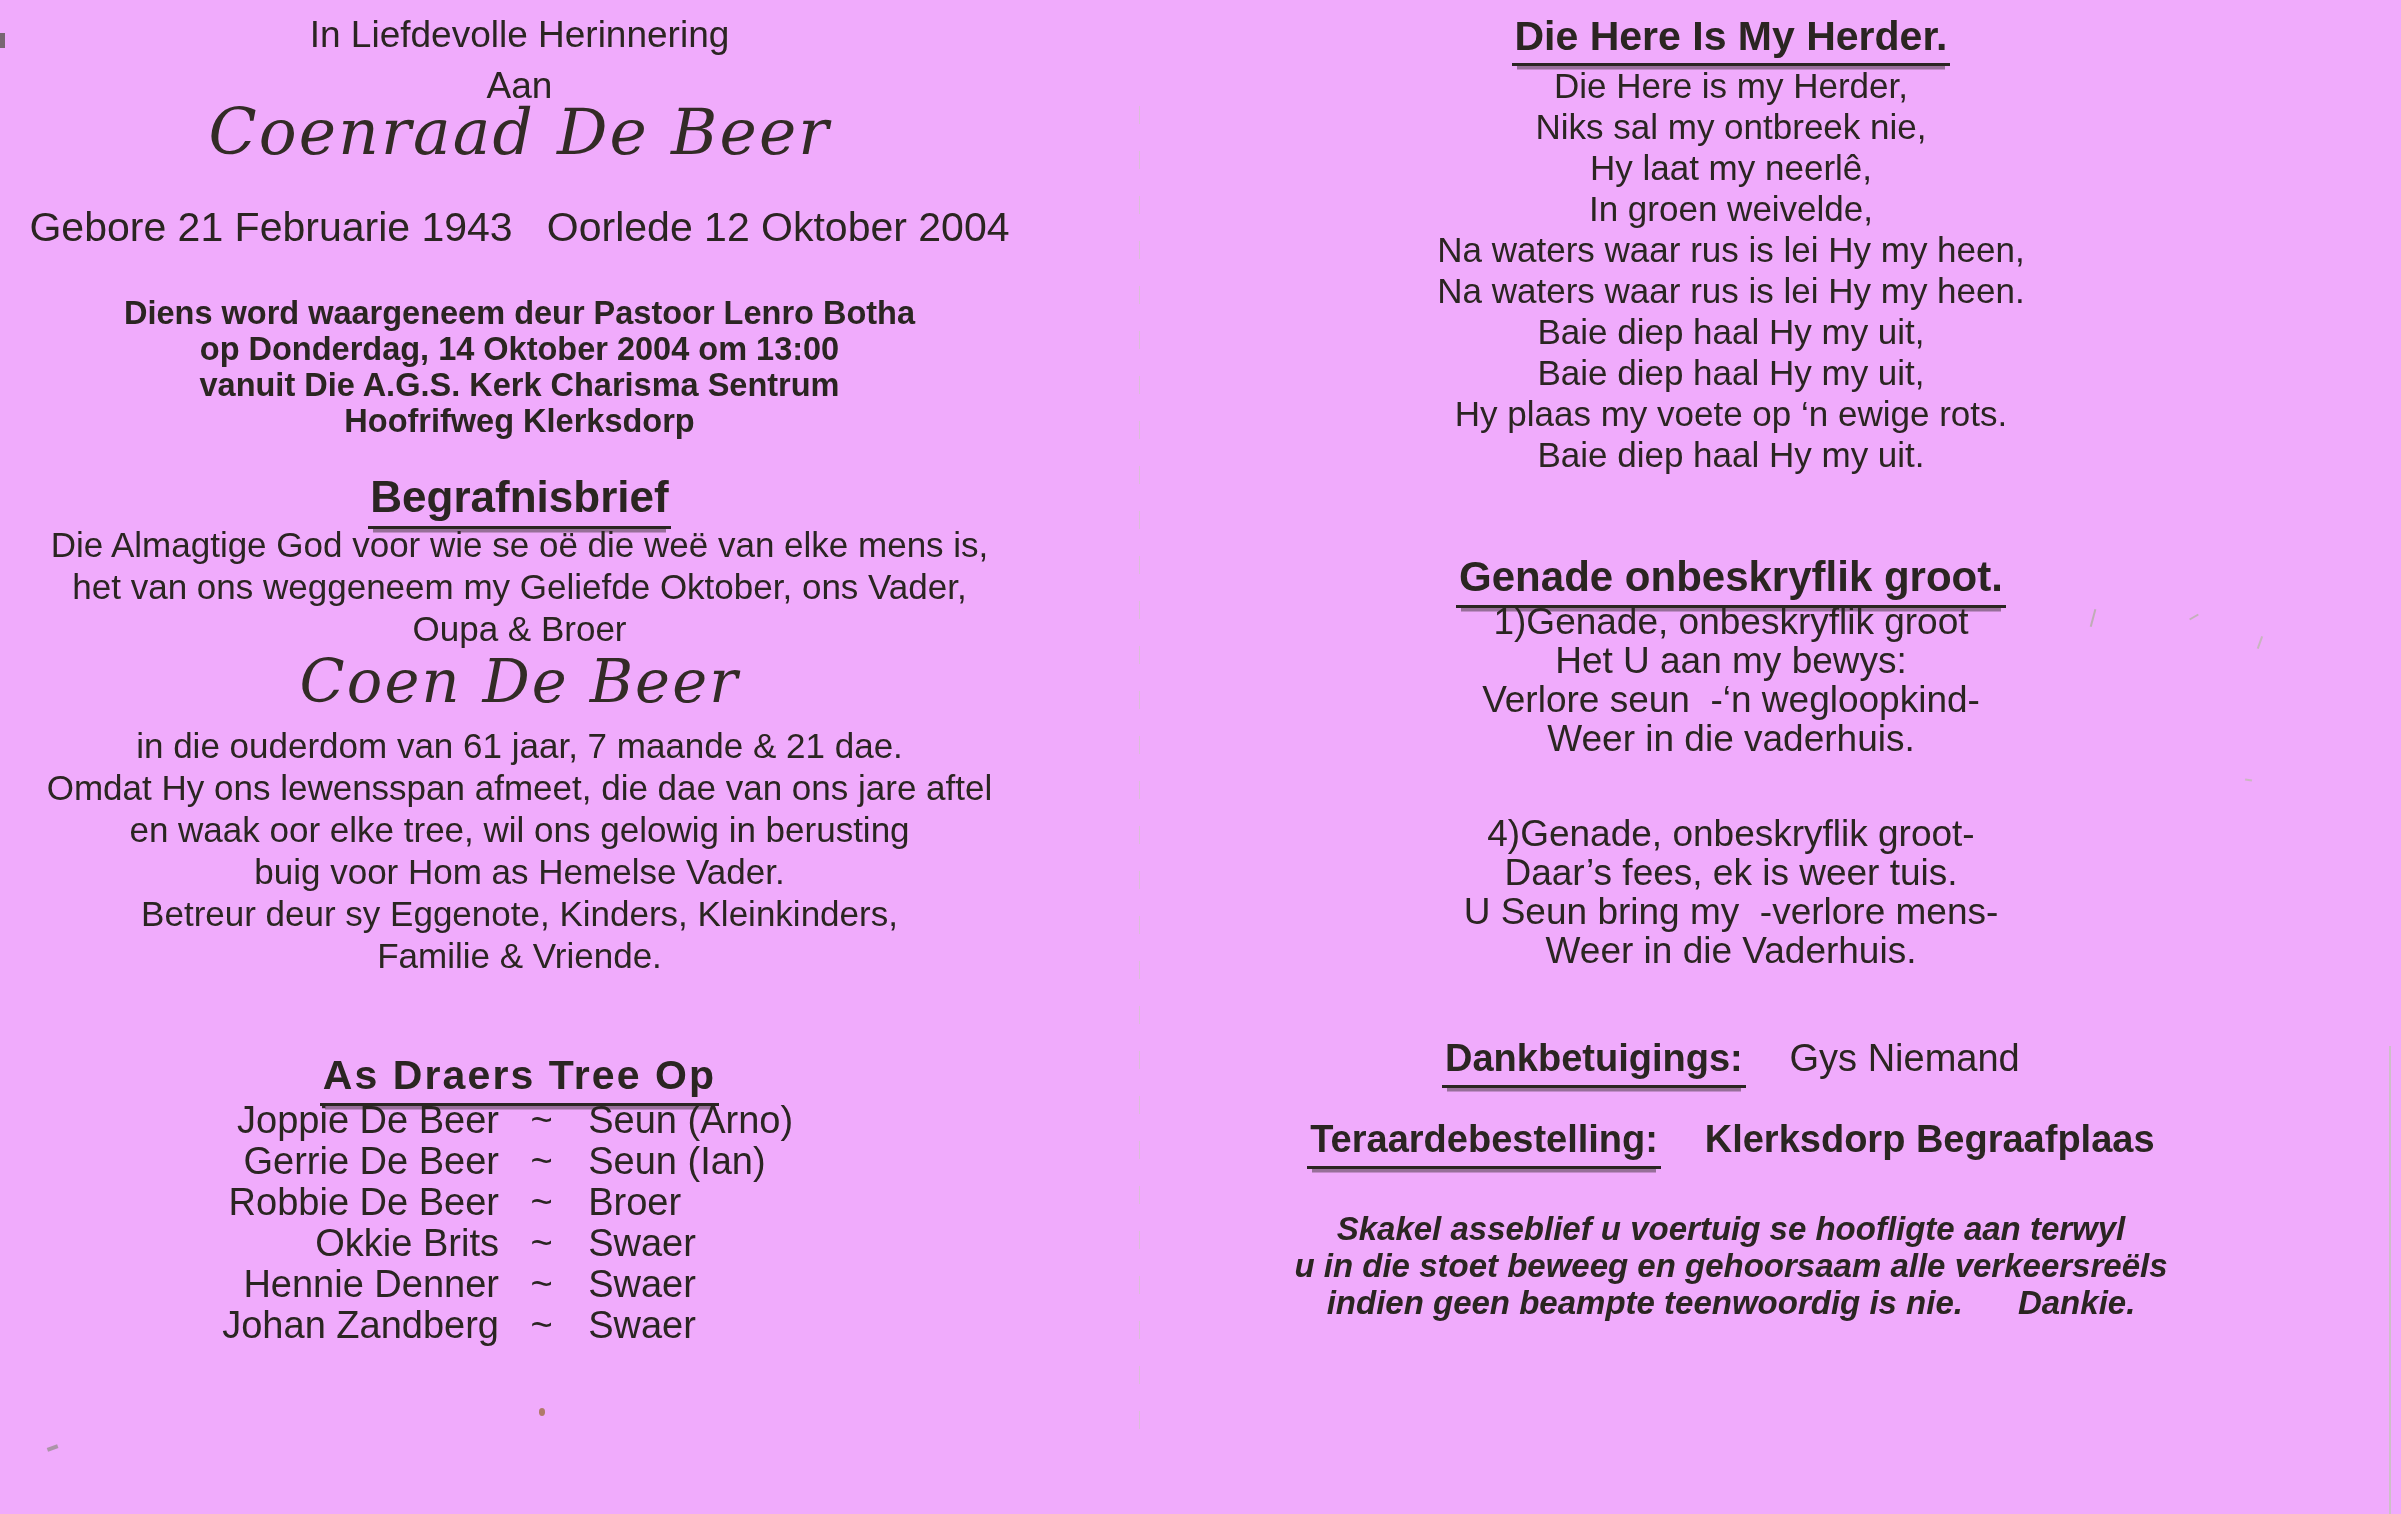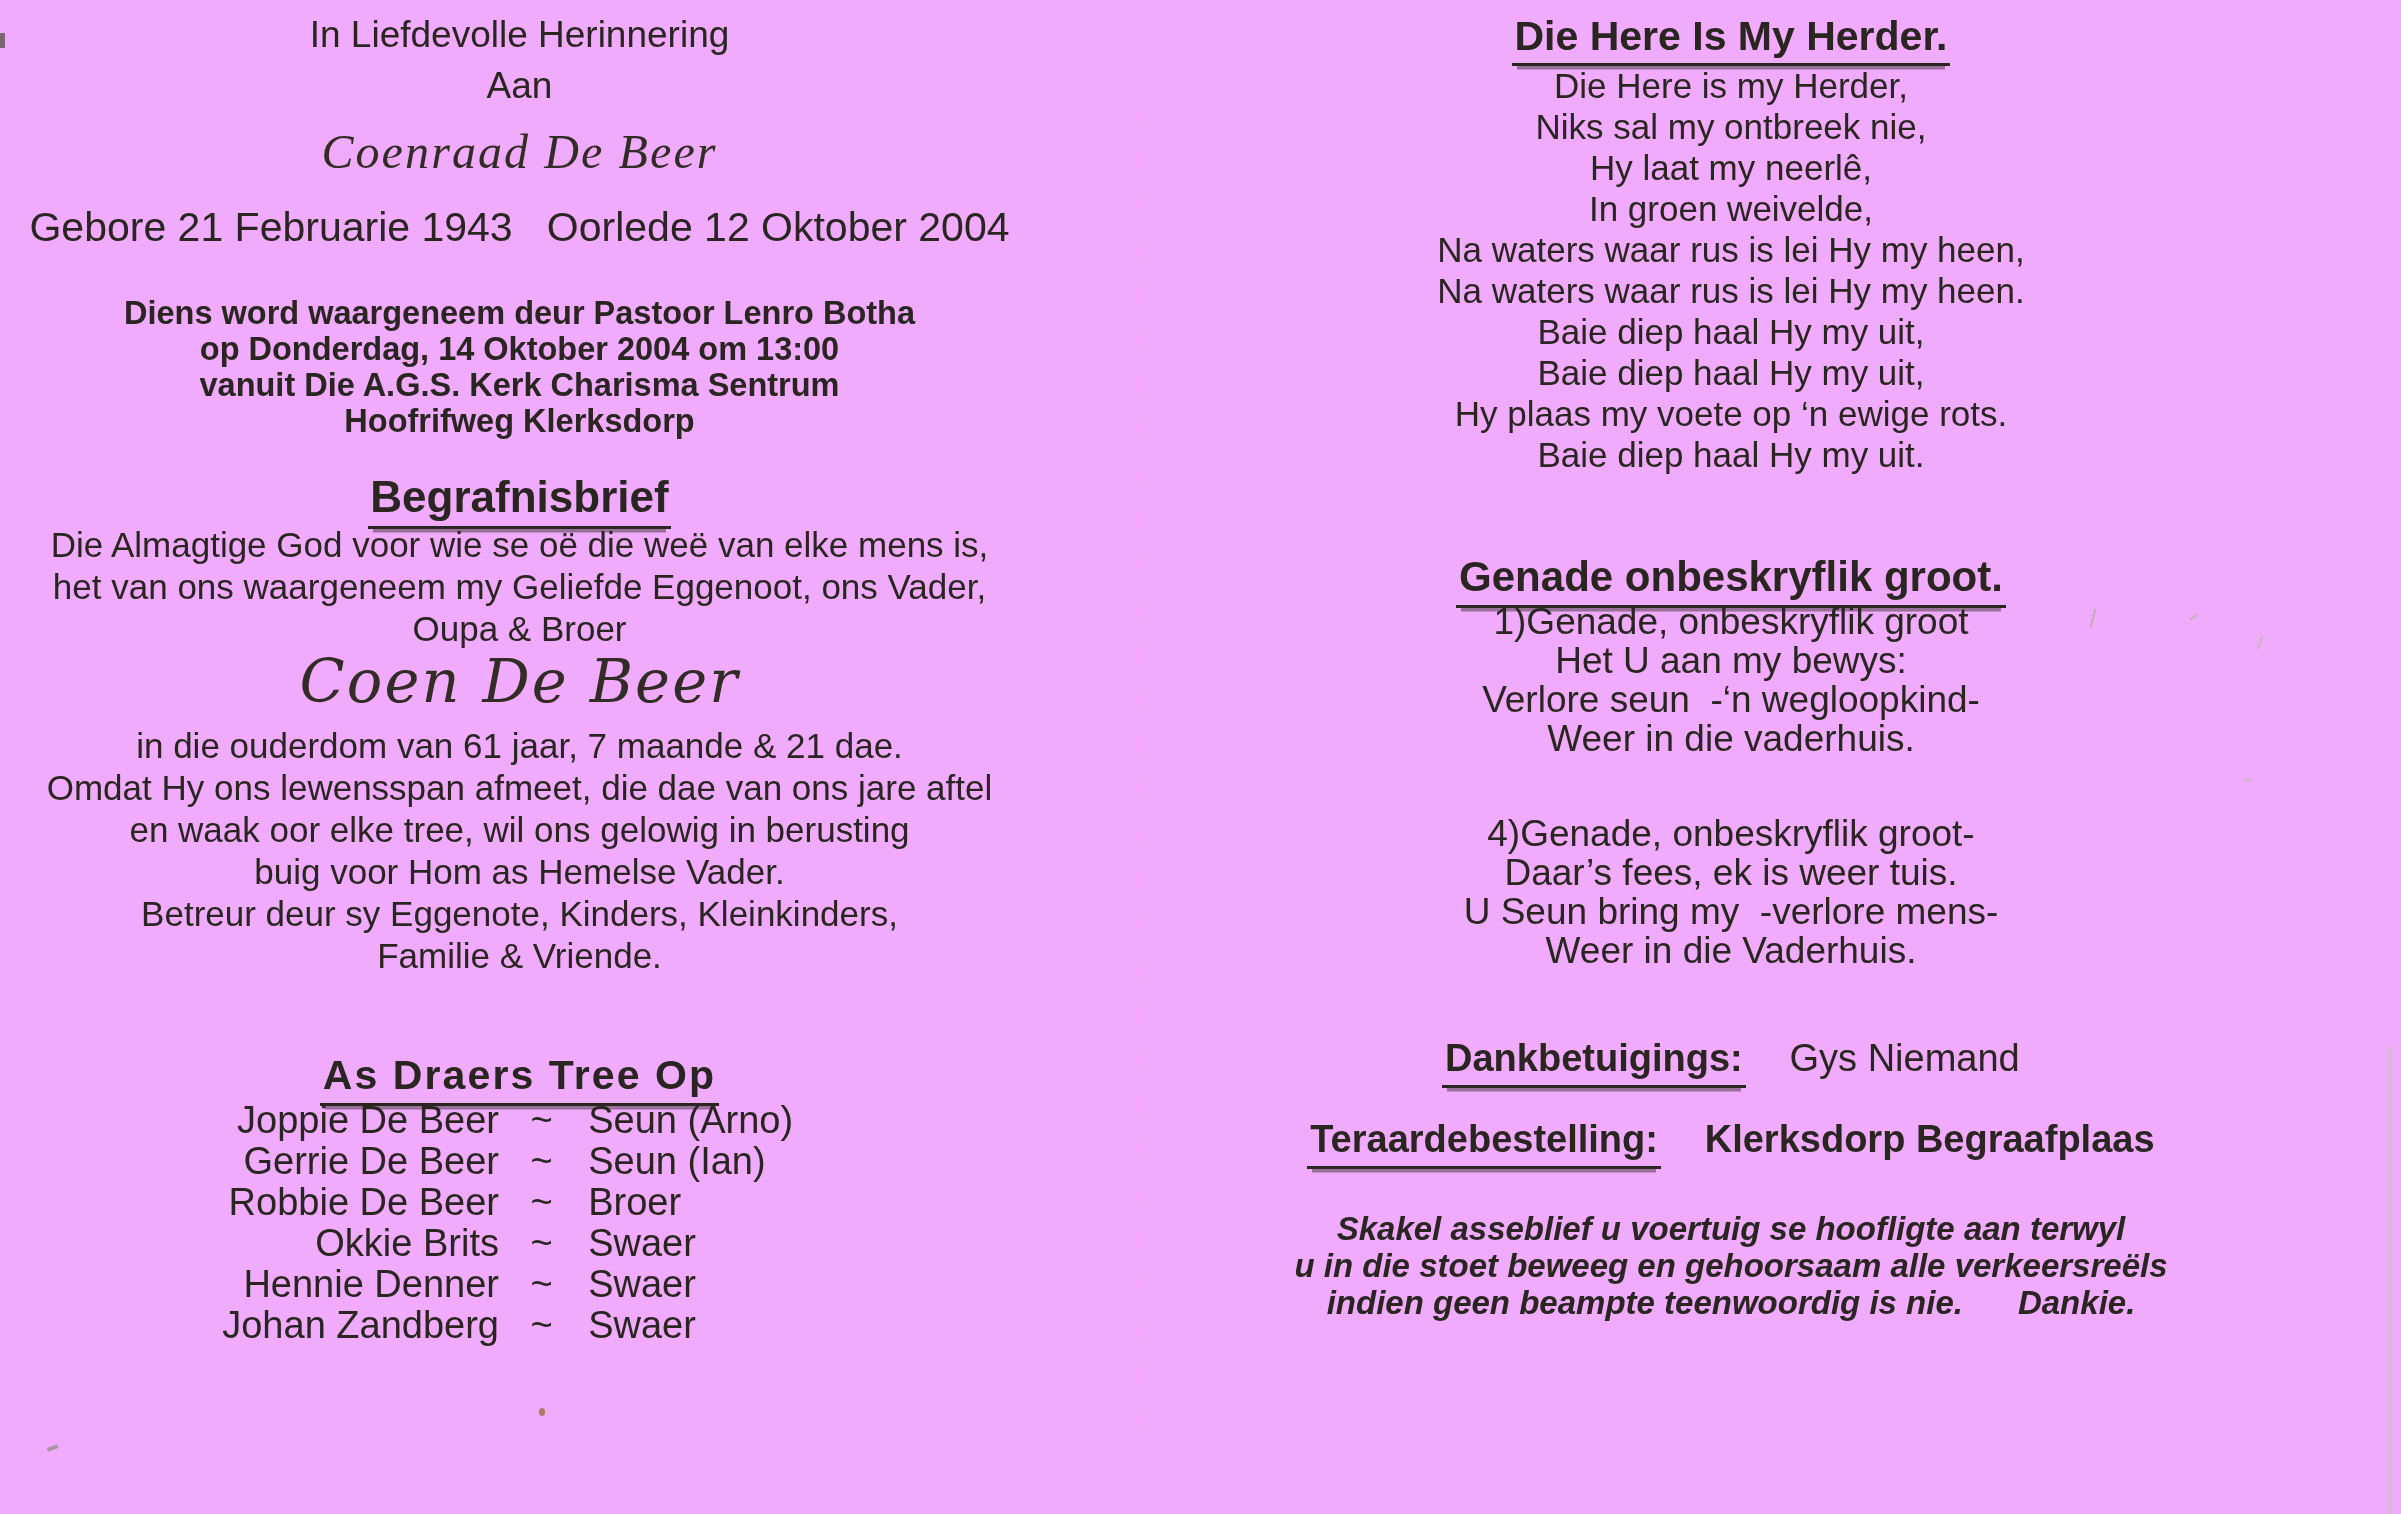--- a/index.html
+++ b/index.html
@@ -61,42 +61,42 @@
 
   <div class="page page-left">
 
     <div class="blk mem" style="top:11.3px;">
       <div class="line">In Liefdevolle Herinnering</div>
     </div>
     <div class="blk mem" style="top:62px;">
       <div class="line">Aan</div>
     </div>
 
-    <div class="blk script" style="top:109px;font-size:48px;line-height:85px;font-family:Liberation Serif, serif;">
+    <div class="blk script" style="top:90px;font-size:63px;line-height:85px;">
       <span class="line">Coenraad De Beer</span>
     </div>
 
     <div class="blk dates" style="top:204px;">
       <span class="line">Gebore 21 Februarie 1943   Oorlede 12 Oktober 2004</span>
     </div>
 
     <div class="blk svc" style="top:295px;">
       <div class="line">Diens word waargeneem deur Pastoor Lenro Botha</div>
       <div class="line">op Donderdag, 14 Oktober 2004 om 13:00</div>
       <div class="line">vanuit Die A.G.S. Kerk Charisma Sentrum</div>
       <div class="line">Hoofrifweg Klerksdorp</div>
     </div>
 
     <div class="blk h-left b" style="top:472px;">
       <span class="u u2">Begrafnisbrief</span>
     </div>
 
     <div class="blk body50" style="top:524px;">
       <div class="line">Die Almagtige God voor wie se oë die weë van elke mens is,</div>
-      <div class="line">het van ons waargeneem my Geliefde Eggenoot, ons Vader,</div>
+      <div class="line">het van ons weggeneem my Geliefde Oktober, ons Vader,</div>
       <div class="line">Oupa &amp; Broer</div>
     </div>
 
     <div class="blk script" style="top:645px;font-size:59px;line-height:73px;">
       <span class="line">Coen De Beer</span>
     </div>
 
     <div class="blk tribute" style="top:725px;">
       <div class="line">in die ouderdom van 61 jaar, 7 maande &amp; 21 dae.</div>
       <div class="line">Omdat Hy ons lewensspan afmeet, die dae van ons jare aftel</div>

